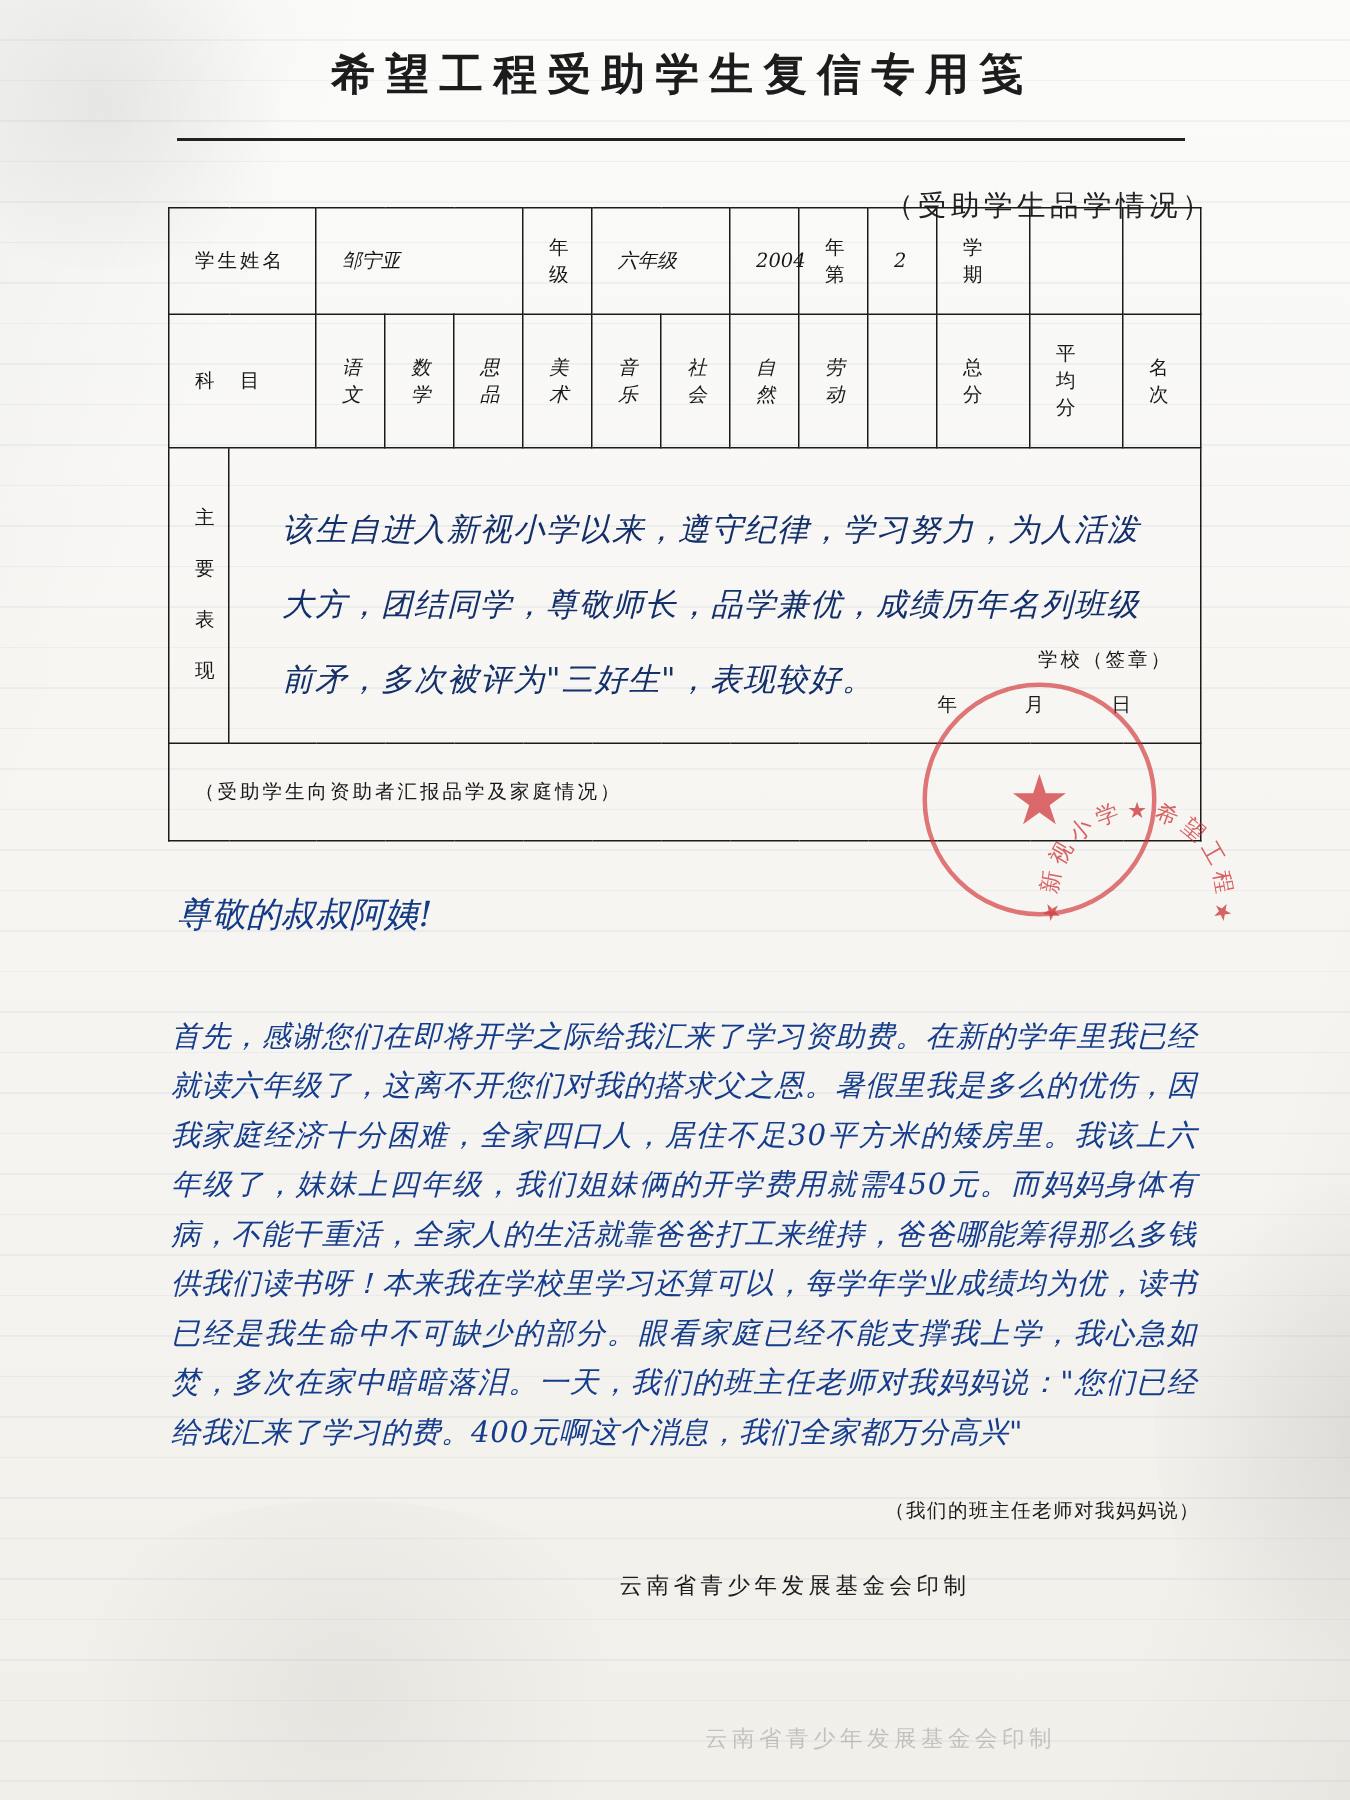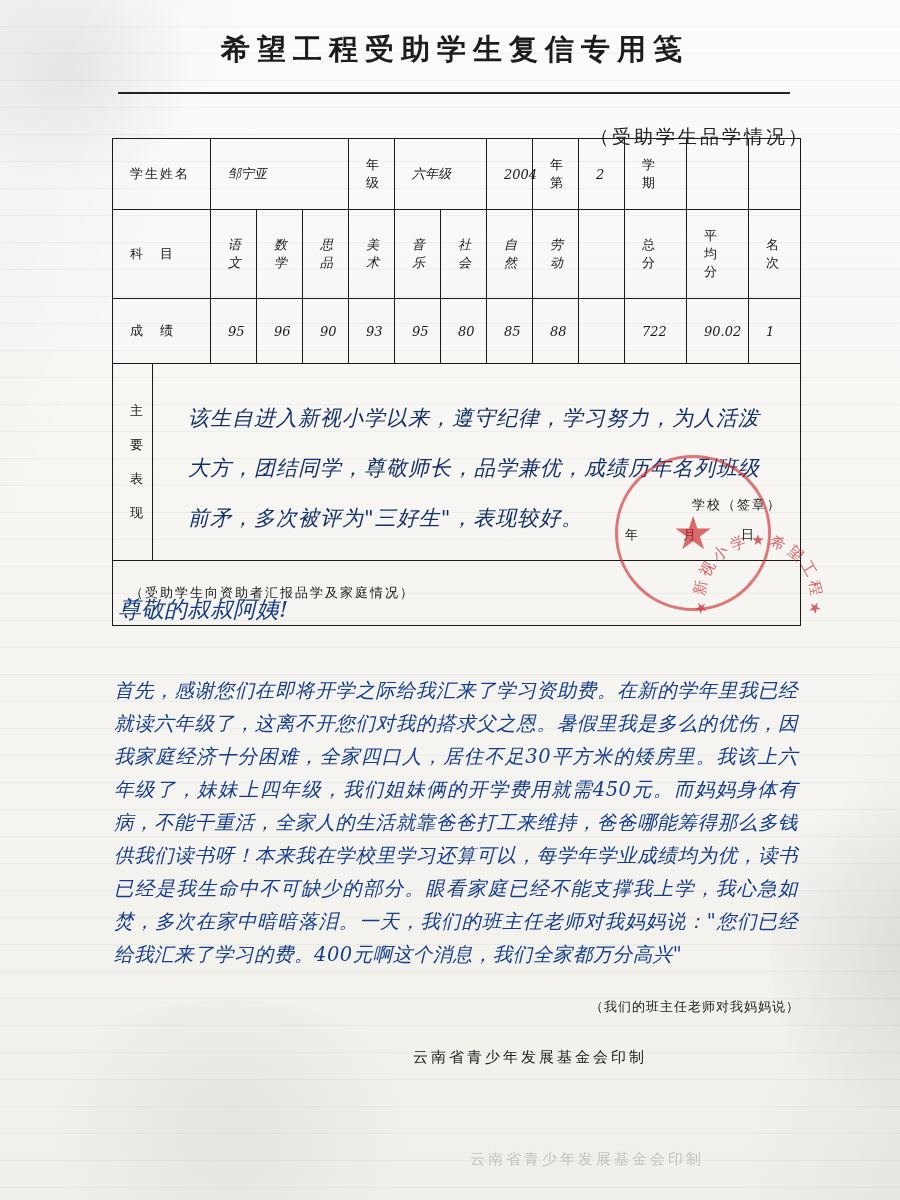--- a/index.html
+++ b/index.html
@@ -374,35 +374,20 @@
         <td class="handsm">音乐</td>
         <td class="handsm">社会</td>
         <td class="handsm">自然</td>
         <td class="handsm">劳动</td>
         <td></td>
         <td class="lbl">总分</td>
         <td class="lbl">平均分</td>
         <td class="lbl">名次</td>
       </tr>
 
-      <tr>
-        <td class="lbl" colspan="2">成　绩</td>
-        <td class="handsm">95</td>
-        <td class="handsm">96</td>
-        <td class="handsm">90</td>
-        <td class="handsm">93</td>
-        <td class="handsm">95</td>
-        <td class="handsm">80</td>
-        <td class="handsm">85</td>
-        <td class="handsm">88</td>
-        <td></td>
-        <td class="handsm">722</td>
-        <td class="handsm">90.02</td>
-        <td class="handsm">1</td>
-      </tr>
 
       <tr>
         <td class="vlabel">
           <span class="vstack">主</span>
           <span class="vstack">要</span>
           <span class="vstack">表</span>
           <span class="vstack">现</span>
         </td>
         <td class="perf-cell" colspan="13">
           <div class="perf-text">该生自进入新视小学以来，遵守纪律，学习努力，为人活泼大方，团结同学，尊敬师长，品学兼优，成绩历年名列班级前矛，多次被评为"三好生"，表现较好。</div>

